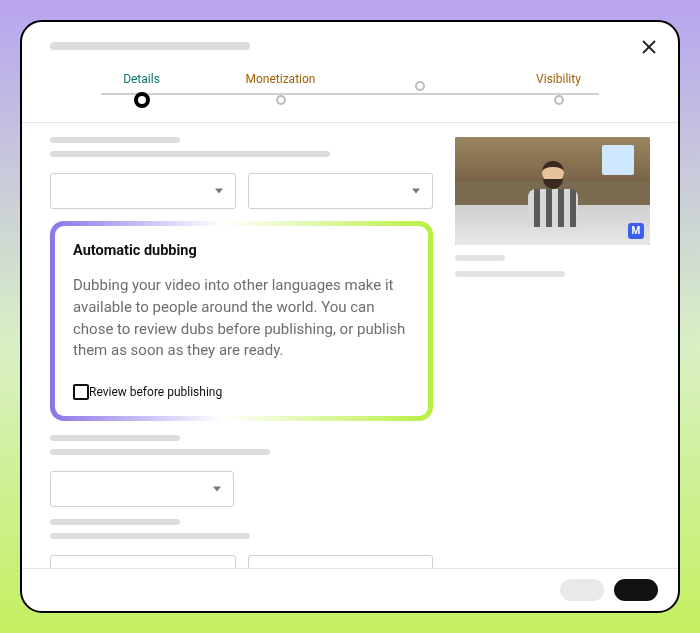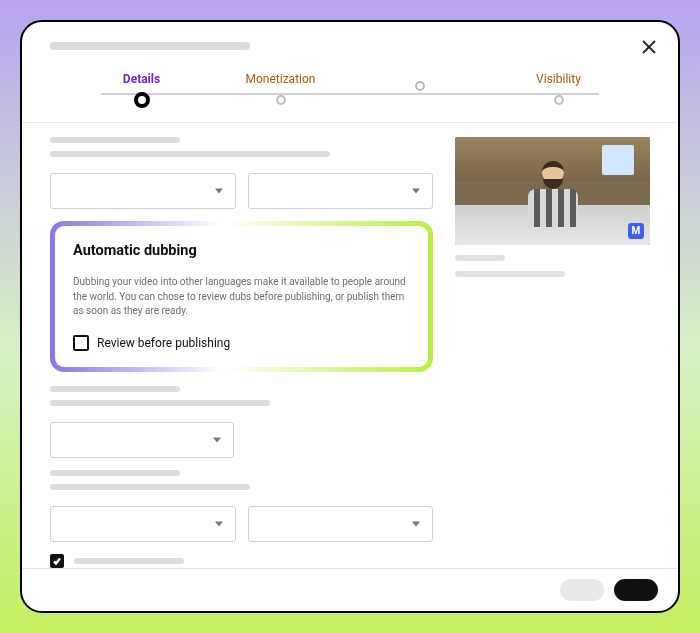--- a/index.html
+++ b/index.html
@@ -50,21 +50,21 @@
     border-bottom: 1px solid #e6e6e6;
     position: relative;
   }
   .step {
     flex: 1;
     text-align: center;
     position: relative;
     font-size: 12px;
     color: #a16207;
   }
-  .step.active { color: #6d28d9; font-weight: 700; }
+  .step.active { color: #0f766e; font-weight: 400; }
   .step-dot-row {
     margin-top: 6px;
     display: flex;
     align-items: center;
     justify-content: center;
     position: relative;
     height: 16px;
   }
   .step-dot {
     width: 10px;
@@ -133,29 +133,28 @@
       linear-gradient(90deg,#8c74e8 0%,#fff 45%, #b7ef3f 100%) border-box;
     border: 5px solid transparent;
   }
   .highlight-card h3 {
     font-size: 14.5px;
     font-weight: 700;
     color: #111;
     margin-bottom: 16px;
   }
   .highlight-card p {
-    font-size: 10px;
+    font-size: 15px;
     color: #6e6e6e;
     line-height: 1.45;
-    margin-bottom: 16px;
+    margin-bottom: 22px;
   }
   .checkbox-row {
     display: flex;
     align-items: center;
-    gap: 8px;
     font-size: 12px;
     color: #111;
   }
   .checkbox-outline {
     width: 16px;
     height: 16px;
     border: 2px solid #111;
     border-radius: 2px;
     background: #fff;
   }

